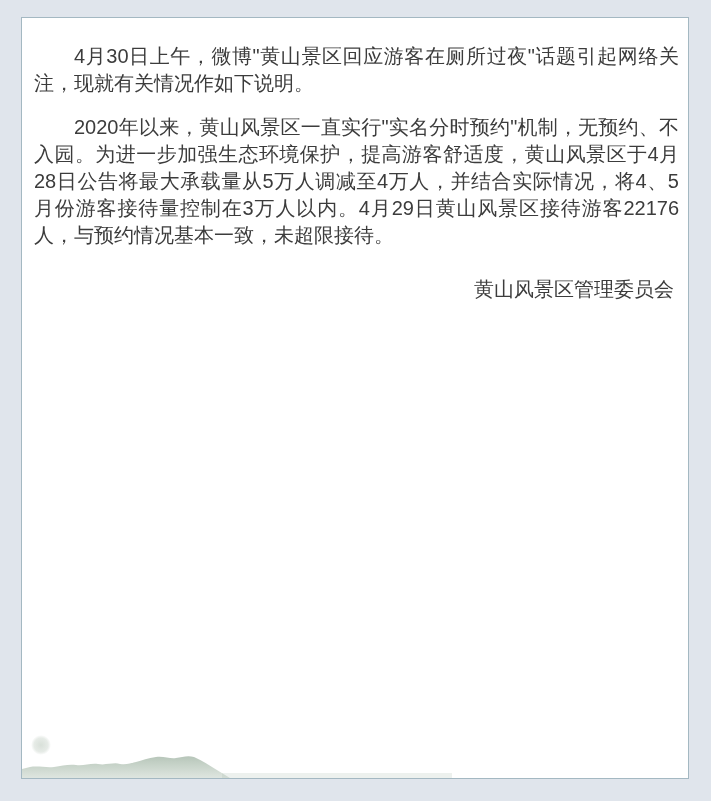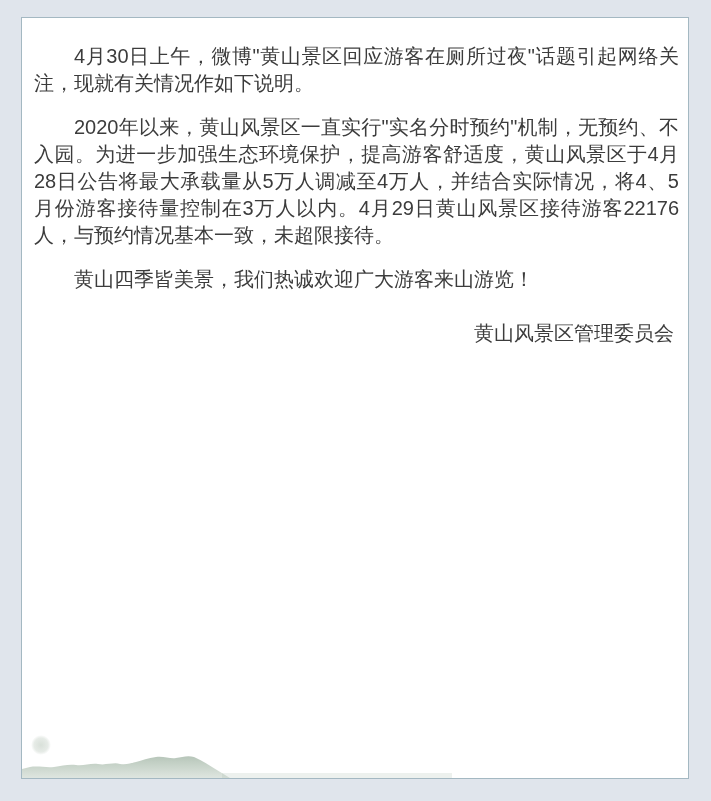--- a/index.html
+++ b/index.html
@@ -69,21 +69,20 @@
 </style>
 </head>
 <body>
 
 <div class="page">
   <div class="card">
 
     <div class="content">
       <p class="para">4月30日上午，微博"黄山景区回应游客在厕所过夜"话题引起网络关注，现就有关情况作如下说明。</p>
       <p class="para">2020年以来，黄山风景区一直实行"实名分时预约"机制，无预约、不入园。为进一步加强生态环境保护，提高游客舒适度，黄山风景区于4月28日公告将最大承载量从5万人调减至4万人，并结合实际情况，将4、5月份游客接待量控制在3万人以内。4月29日黄山风景区接待游客22176人，与预约情况基本一致，未超限接待。</p>
-      <p class="para">黄山四季皆美景，我们热诚欢迎广大游客来山游览！</p>
 
       <div class="signature">
         <p>黄山风景区管理委员会</p>
 
       </div>
     </div>
 
     <svg class="watermark" width="460" height="56" viewBox="0 0 460 56" xmlns="http://www.w3.org/2000/svg" aria-hidden="true">
       <defs>
         <radialGradient id="moonGrad" cx="50%" cy="50%" r="50%">

